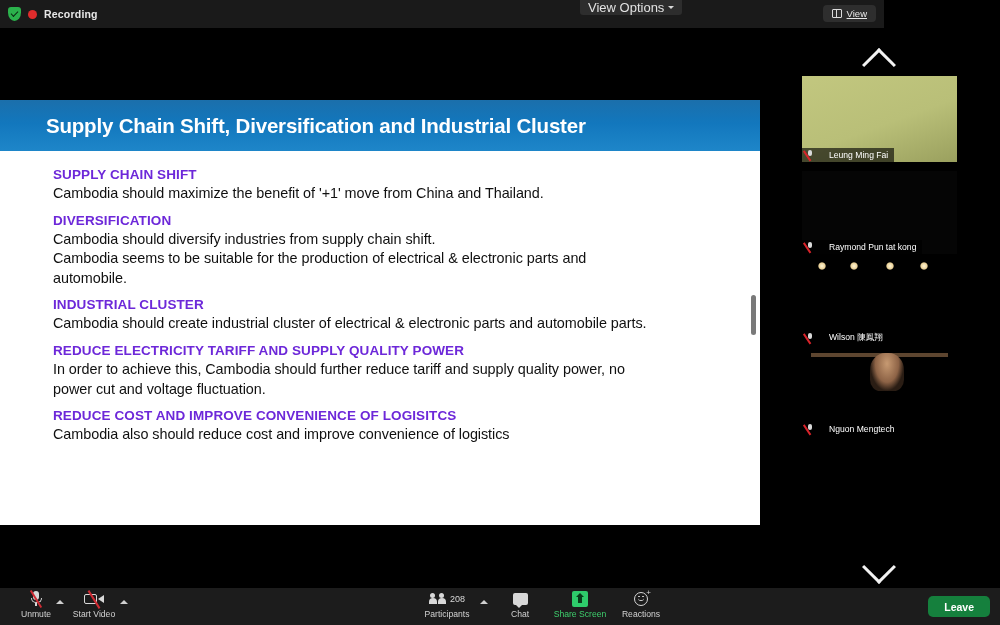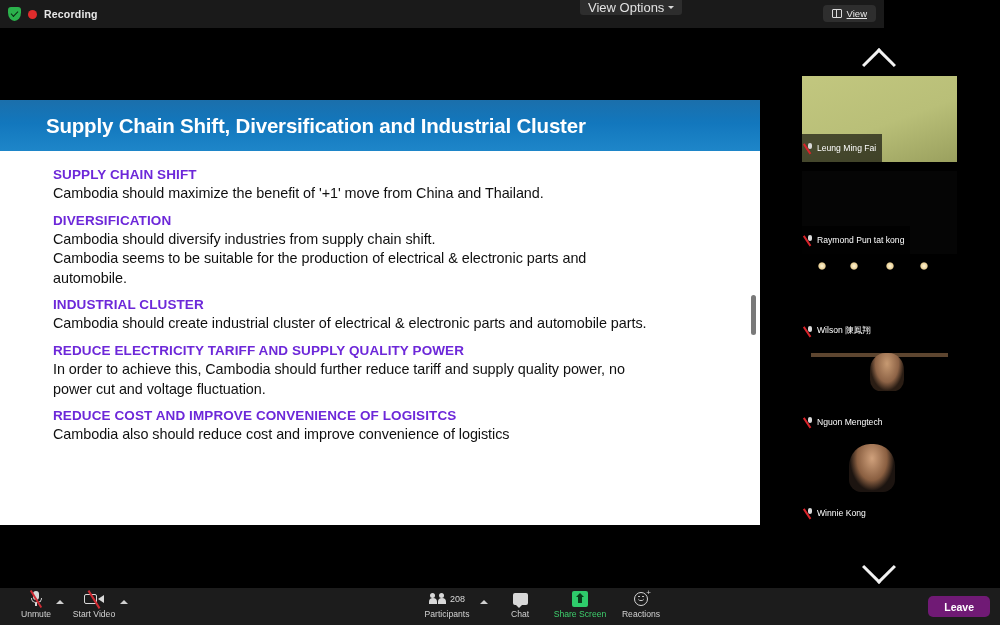--- a/index.html
+++ b/index.html
@@ -116,23 +116,23 @@
   }
   .chev-up::after { transform: rotate(-45deg); }
   .chev-down::after { transform: rotate(135deg); top: 2px; }
 
   .tile {
     position: absolute; left: 7px; width: 155px; height: 86px;
     overflow: hidden; background: #000;
   }
   .tile-bg { position: absolute; inset: 0; }
   .name-tag {
-    position: absolute; left: 0; bottom: 0; height: 28px;
+    position: absolute; left: 0; bottom: 0; height: 14px;
     background: rgba(0,0,0,0.62);
-    display: flex; align-items: center; gap: 4px; padding: 0 6px 0 4px;
+    display: flex; align-items: center; gap: 16px; padding: 0 6px 0 4px;
     max-width: 150px;
   }
   .name-tag .txt {
     color: #ffffff; font-size: 8.6px; white-space: nowrap; overflow: hidden;
   }
   .mic-mute {
     width: 7px; height: 10px; flex: none; position: relative;
   }
   .mic-mute::before {
     content: ""; position: absolute; left: 1.5px; top: 0;
@@ -274,21 +274,21 @@
   .react-ico .eye.l { left: 3px; } .react-ico .eye.r { right: 3px; }
   .react-ico .smile {
     position: absolute; left: 2.6px; top: 5px; width: 6px; height: 3.5px;
     border-bottom: 1.5px solid #d8d8d8; border-radius: 0 0 6px 6px;
   }
   .react-ico .plus {
     position: absolute; right: -4px; top: -4px; color: #d8d8d8; font-size: 8px; line-height: 8px;
   }
   .leave-btn {
     position: absolute; right: 10px; top: 8px; height: 21px; padding: 0 16px;
-    background: #701a75; border-radius: 5px;
+    background: #15803d; border-radius: 5px;
     display: flex; align-items: center; justify-content: center;
   }
   .leave-btn .txt { color: #fff; font-size: 10.5px; font-weight: bold; }
 </style>
 </head>
 <body>
 
 <div id="app">
 
   <div class="topbar">
@@ -380,31 +380,20 @@
       <div class="tile-bg bg-room">
         <div class="room-cab"></div>
         <div class="room-person"></div>
       </div>
       <div class="name-tag">
         <span class="mic-mute"></span>
         <span class="txt">Nguon Mengtech</span>
       </div>
     </div>
 
-    <div class="tile tile-border-top" style="top:413px">
-      <div class="tile-bg bg-nature">
-        <div class="nat-clouds"></div>
-        <div class="nat-water"></div>
-        <div class="nat-person"></div>
-      </div>
-      <div class="name-tag">
-        <span class="mic-mute"></span>
-        <span class="txt">Winnie Kong</span>
-      </div>
-    </div>
   </div>
 
   <div class="bottombar">
 
     <div class="tb-item" style="left:3px">
       <div class="tb-ico">
         <span class="mic-ico">
             <span class="body"></span>
             <span class="stand"></span>
             <span class="post"></span>

